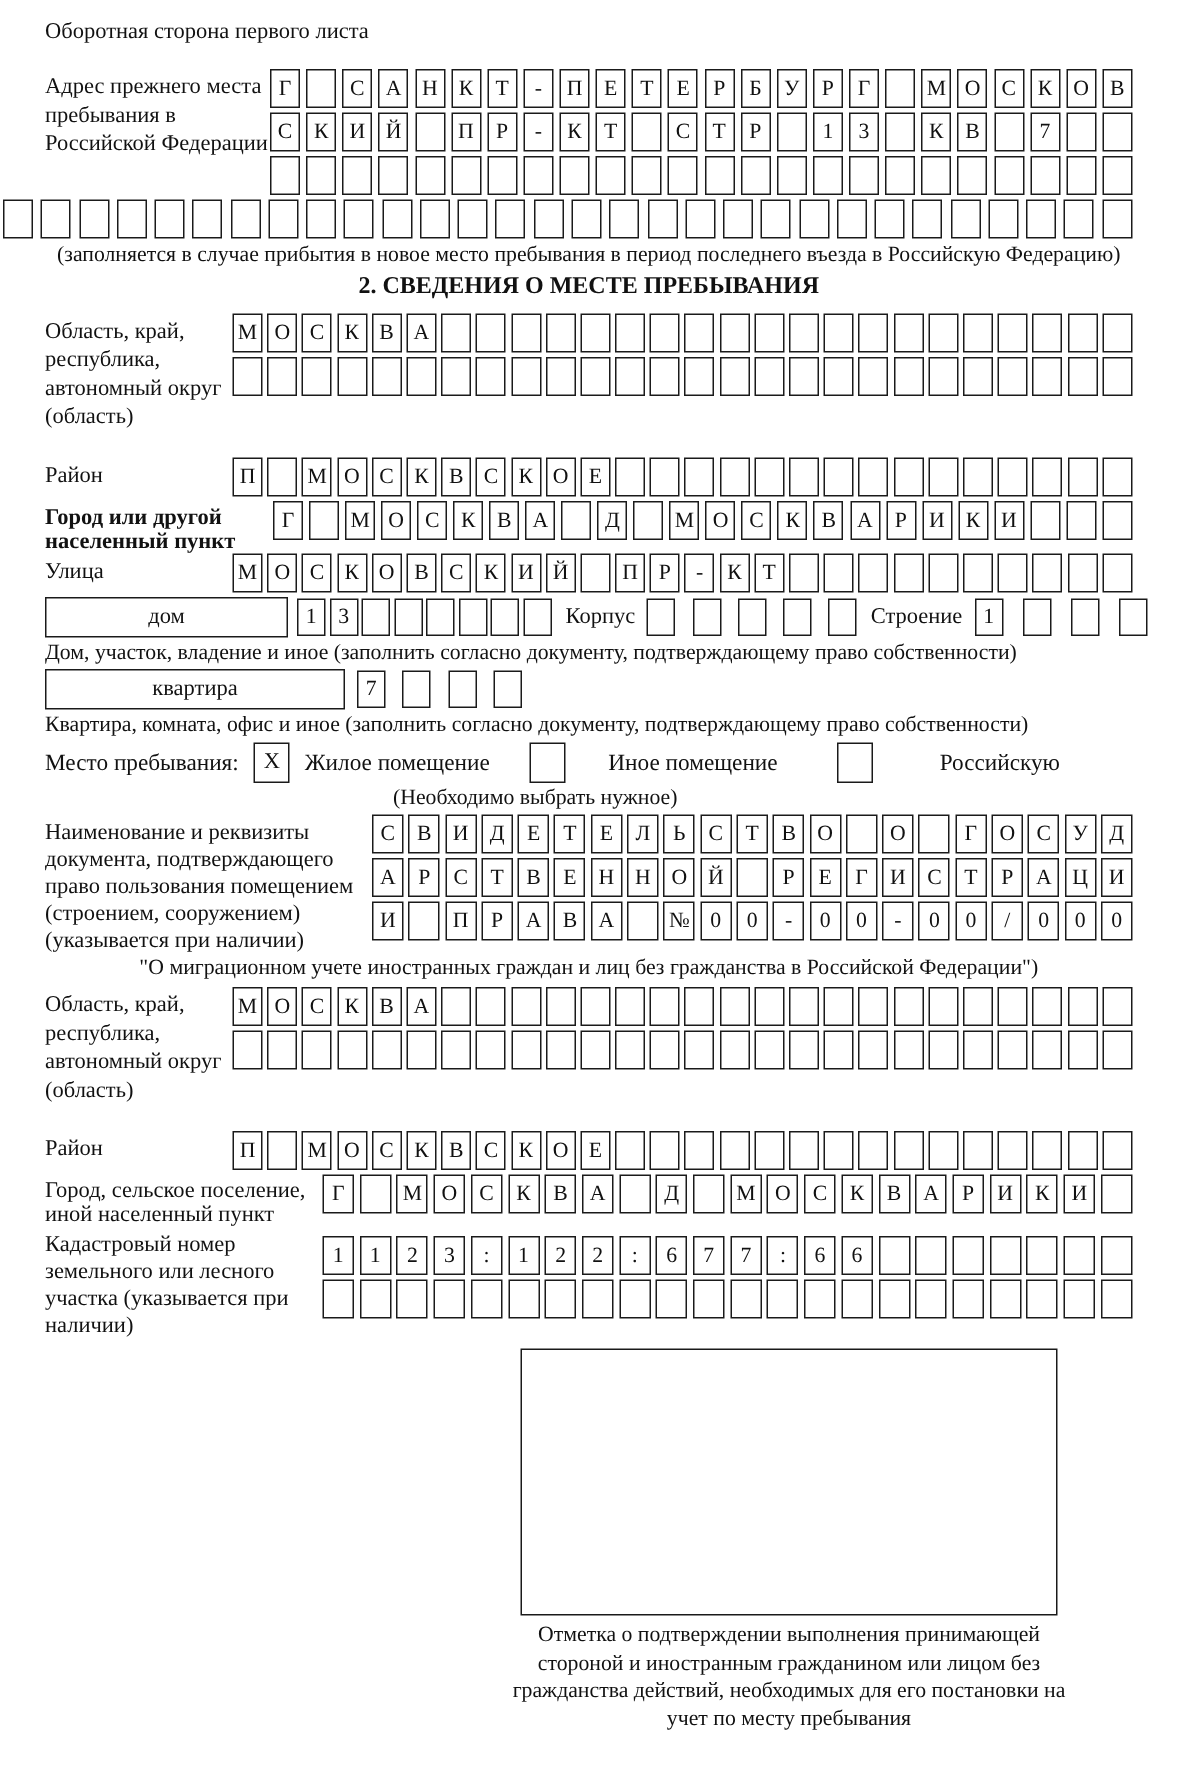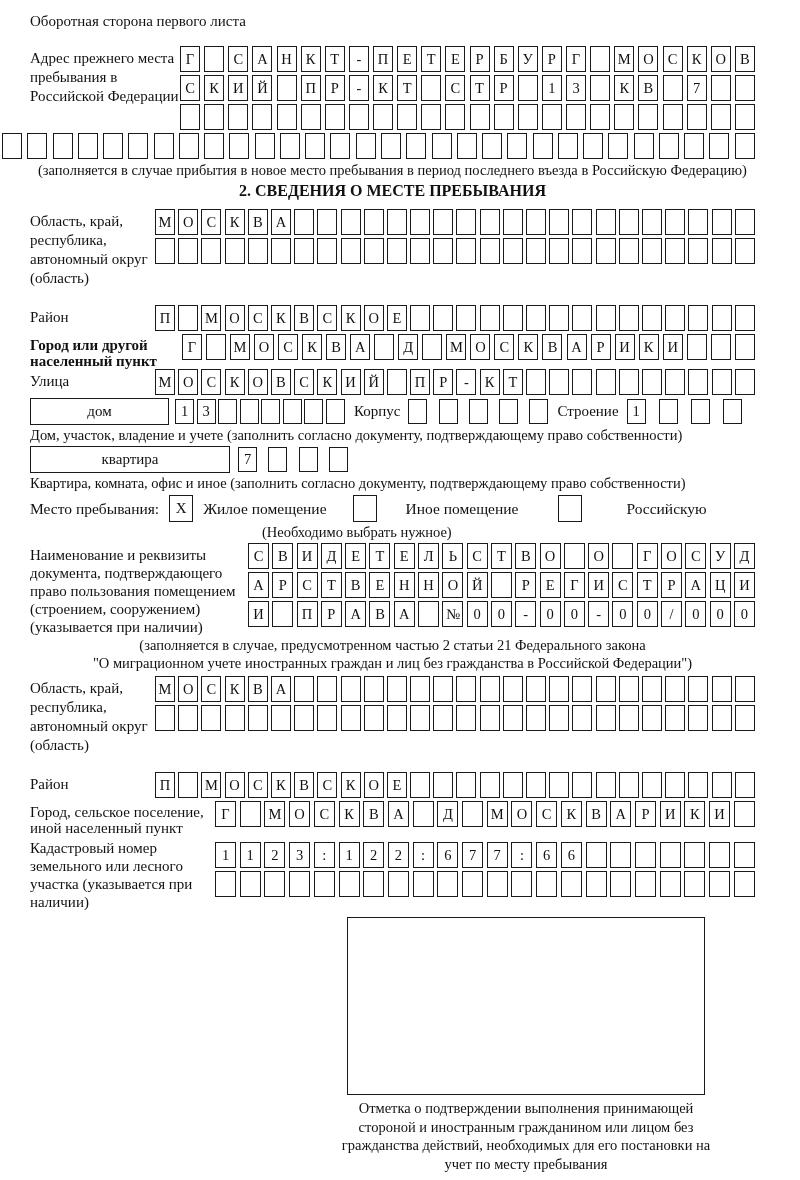--- a/index.html
+++ b/index.html
@@ -40,21 +40,21 @@
   .lbl-185 { width: 185px; }
 
   .rows-col { display: flex; flex-direction: column; }
 
   .inline-row { display: flex; align-items: center; margin-bottom: 1px; }
   .wbox {
     border: 1.5px solid #1a1a1a; height: 27px;
     display: flex; align-items: center; justify-content: center;
     font-size: 15px; flex: none;
   }
-  .wbox-dom { width: 139px; }
+  .wbox-dom { width: 162px; }
   .wbox-kv  { width: 200px; }
   .minirow { display: flex; justify-content: space-between; flex: none; --cw: 19px; }
   .minirow .cell { width: var(--cw); height: 25px; }
   .mr-170 { width: 170px; margin-left: 6px; }
   .mr-140 { width: 140px; margin-left: 8px; }
   .mr-115 { width: 115px; margin-left: 8px; }
   .mr-110 { width: 110px; margin-left: 8px; }
   .inline-lbl { font-size: 15px; margin-left: 9px; flex: none; }
 
   .chk {
@@ -375,21 +375,21 @@
         <span class="cell"></span>
       </div>
     <div class="inline-lbl">Строение</div>
     <div class="minirow mr-115">
         <span class="cell">1</span>
         <span class="cell"></span>
         <span class="cell"></span>
         <span class="cell"></span>
       </div>
   </div>
-  <div class="caption mb2" style="text-align:left;">Дом, участок, владение и учете (заполнить согласно документу, подтверждающему право собственности)</div>
+  <div class="caption mb2" style="text-align:left;">Дом, участок, владение и иное (заполнить согласно документу, подтверждающему право собственности)</div>
 
   <div class="inline-row">
     <div class="wbox wbox-kv">квартира</div>
     <div class="minirow mr-110">
         <span class="cell">7</span>
         <span class="cell"></span>
         <span class="cell"></span>
         <span class="cell"></span>
       </div>
   </div>
@@ -474,21 +474,20 @@
           <span class="cell">0</span>
           <span class="cell">0</span>
           <span class="cell">/</span>
           <span class="cell">0</span>
           <span class="cell">0</span>
           <span class="cell">0</span>
         </div>
     </div>
   </div>
 
-  <div class="caption">(заполняется в случае, предусмотренном частью 2 статьи 21 Федерального закона</div>
   <div class="caption mb4">"О миграционном учете иностранных граждан и лиц без гражданства в Российской Федерации")</div>
 
   <div class="field">
     <div class="flabel lbl-125">Область, край, республика, автономный округ (область)</div>
     <div class="rows-col">
       <div class="boxrow w600">
           <span class="cell">М</span>
           <span class="cell">О</span>
           <span class="cell">С</span>
           <span class="cell">К</span>

